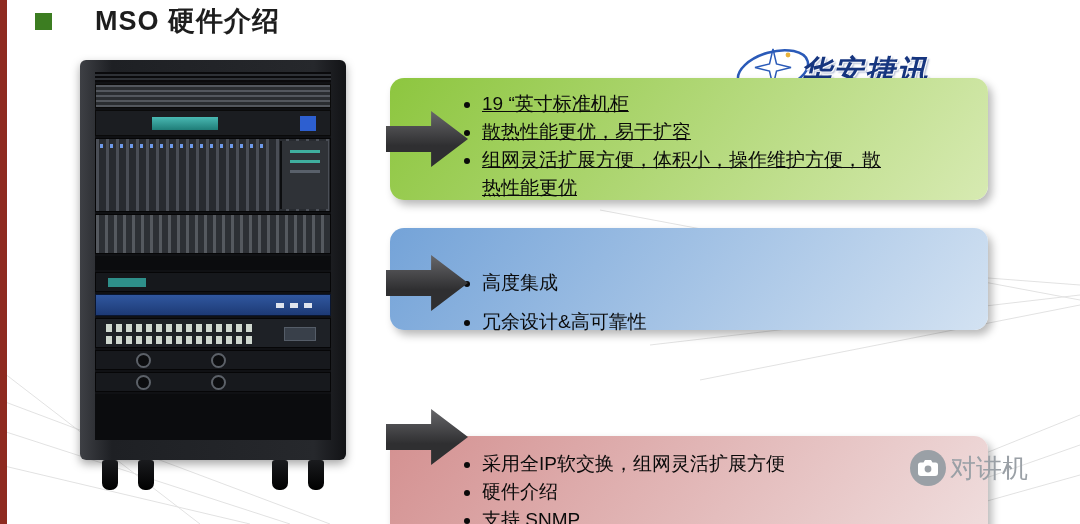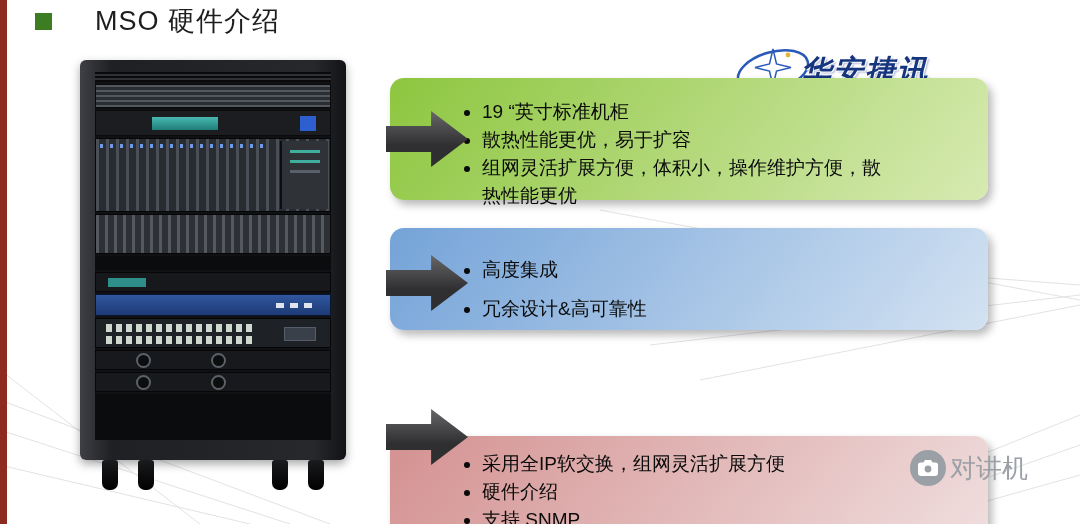--- a/index.html
+++ b/index.html
@@ -14,42 +14,42 @@
   .bg-lines { position: absolute; left: 0; top: 0; z-index: 0; pointer-events: none; }
 
   
   .left-stripe { position: absolute; left: 0; top: 0; width: 7px; height: 100%;
     background: var(--accent-stripe, #8e2b20); z-index: 5; }
 
   
   .title-bullet { position: absolute; left: 35px; top: 13px; width: 17px; height: 17px;
     background: var(--title-bullet, #3c7d21); z-index: 2; }
   .page-title { position: absolute; left: 95px; top: 3px; margin: 0;
-    font-size: 27px; font-weight: 400; color: #1d1d1d; letter-spacing: 1px; z-index: 2; }
+    font-size: 27px; font-weight: 700; color: #1d1d1d; letter-spacing: 1px; z-index: 2; }
 
   
   .logo { position: absolute; left: 733px; top: 42px; display: flex; align-items: center; z-index: 2; }
   .logo-text-wrap { display: flex; flex-direction: column; margin-left: -12px; margin-top: 9px; }
   .logo-text { font-size: 30px; font-weight: bold; font-style: italic;
     color: var(--logo-blue, #16357f); letter-spacing: 2px;
     text-shadow: 1px 1px 0 rgba(255,255,255,.9), 2px 2px 2px rgba(22,53,127,.35); }
   .logo-subtext { font-size: 7px; font-weight: bold; letter-spacing: 4px;
     color: var(--logo-blue, #16357f); margin: 1px 0 0 8px; }
 
   
   .info { position: absolute; left: 390px; width: 598px; border-radius: 14px;
     box-shadow: 4px 5px 9px rgba(0,0,0,.28); z-index: 2; }
   .info ul { margin: 0; list-style: disc outside; color: #0a0a0a; }
   .info li { font-size: 19px; line-height: 28px; }
   .info-green { top: 78px; height: 122px;
     background: linear-gradient(128deg, var(--green-1, #8dc63f), var(--green-2, #d7eab2)); }
-  .info-green ul { padding: 20px 0 0 92px; width: 412px; }
+  .info-green ul { padding: 12px 0 0 92px; width: 412px; text-decoration: underline; }
   .info-blue { top: 228px; height: 102px;
     background: linear-gradient(128deg, var(--blue-1, #74a3d8), var(--blue-2, #d3e2f2)); }
-  .info-blue ul { padding: 28px 0 0 92px; width: 440px; }
+  .info-blue ul { padding: 41px 0 0 92px; width: 440px; }
   .info-blue li:first-child { margin-bottom: 11px; }
   .info-red { top: 405px; height: 106px;
     background: linear-gradient(128deg, var(--red-1, #d49191), var(--red-2, #f0dede)); margin-top: 31px; }
   .info-red ul { padding: 14px 0 0 92px; width: 440px; }
 
   
   .arrow { position: absolute; left: 386px; width: 82px; height: 56px;
     background: linear-gradient(180deg, #67676a, var(--arrow-dark, #2f2f31) 62%);
     clip-path: polygon(0 27%, 55% 27%, 55% 0, 100% 50%, 55% 100%, 55% 73%, 0 73%);
     z-index: 3; }

